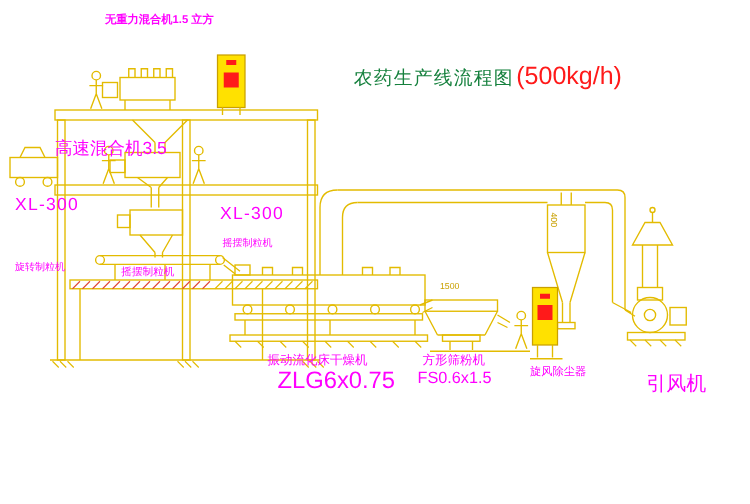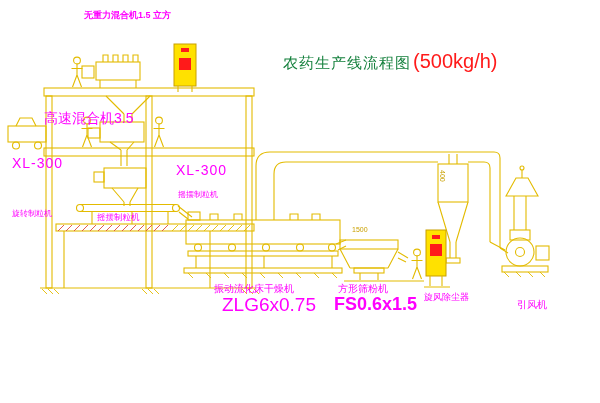--- a/index.html
+++ b/index.html
@@ -170,21 +170,21 @@
 
 <div class="label" style="left:176px;top:163px;font-size:14px;letter-spacing:1px;">XL-300</div>
 <div class="label" style="left:178px;top:191px;font-size:8px;">摇摆制粒机</div>
 
 <div class="label" style="left:97px;top:213px;font-size:8.5px;">摇摆制粒机</div>
 
 <div class="label" style="left:214px;top:283px;font-size:10px;">振动流化床干燥机</div>
 <div class="label" style="left:222px;top:295px;font-size:19px;">ZLG6x0.75</div>
 
 <div class="label" style="left:338px;top:283px;font-size:10px;">方形筛粉机</div>
-<div class="label" style="left:334px;top:295px;font-size:18px;font-weight:bold;">FS0.6x1.5</div>
+<div class="label" style="left:334px;top:295px;font-size:13px;">FS0.6x1.5</div>
 
 <div class="label" style="left:424px;top:293px;font-size:9px;">旋风除尘器</div>
-<div class="label" style="left:517px;top:299px;font-size:10px;">引风机</div>
+<div class="label" style="left:517px;top:299px;font-size:16px;">引风机</div>
 
 <div class="ydim" style="left:446px;top:170px;transform:rotate(90deg);transform-origin:left top;">400</div>
 <div class="ydim" style="left:352px;top:226px;">1500</div>
 
 </div>
 
 </body></html>

